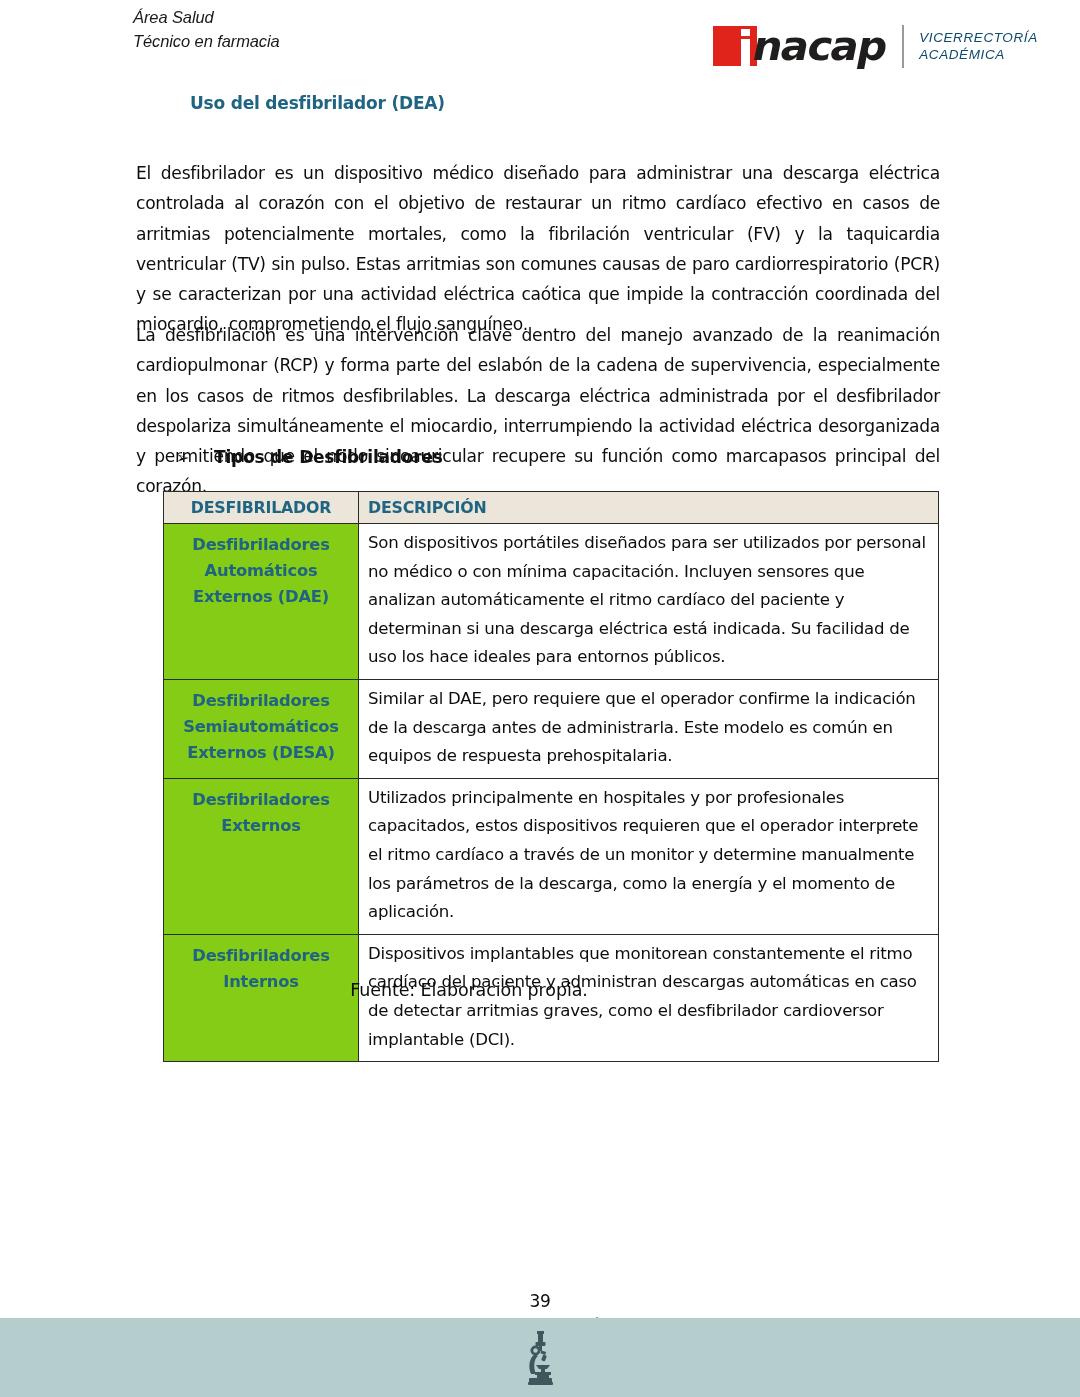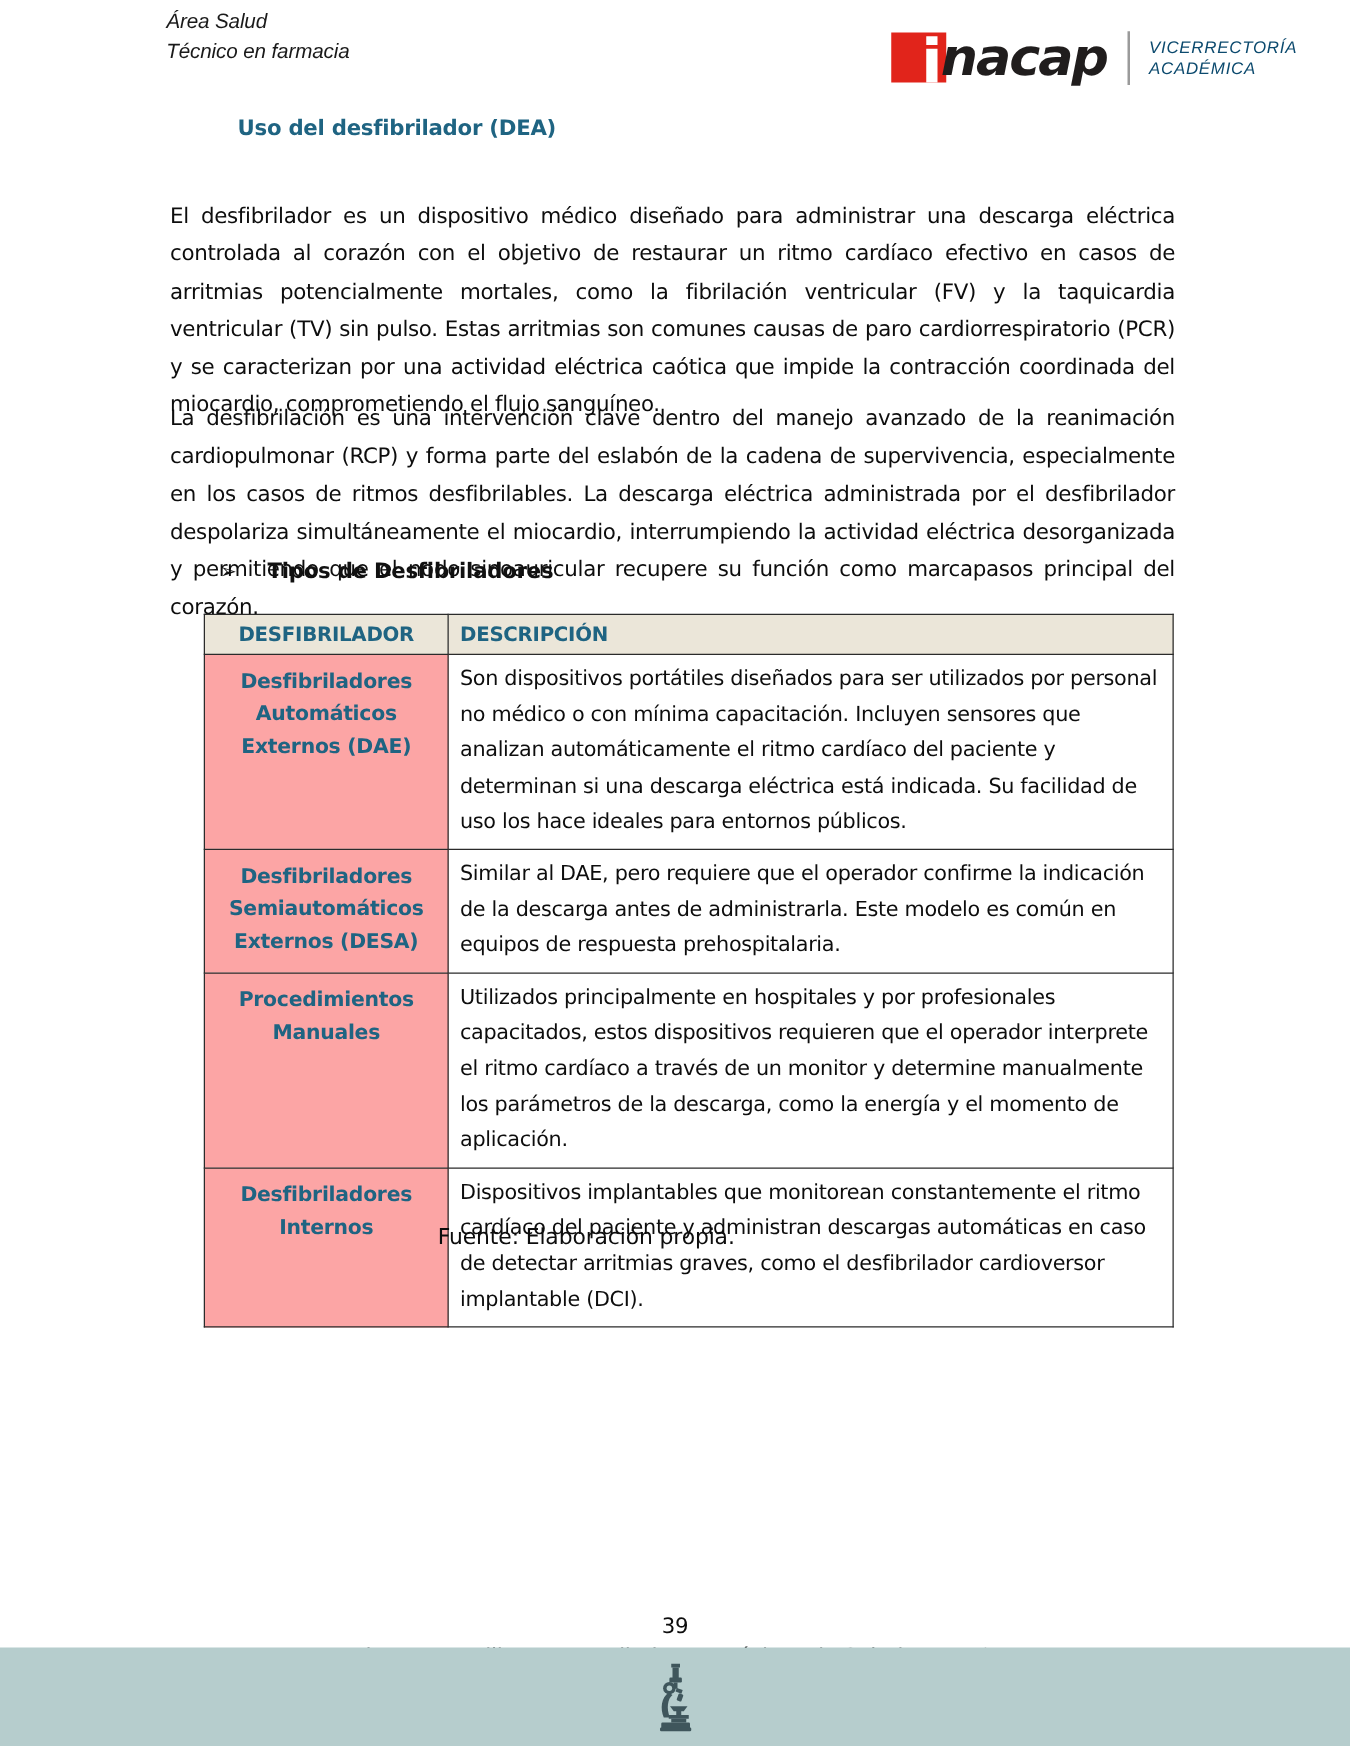--- a/index.html
+++ b/index.html
@@ -168,21 +168,21 @@
     font-family: "DejaVu Sans", sans-serif;
     font-weight: bold;
     font-size: 15.8px;
     letter-spacing: -0.2px;
     vertical-align: middle;
   }
   .th-a { text-align: center; }
   .th-b { text-align: left; padding-left: 9px !important; }
 
   .cell-type {
-    background: #fca5a5;
+    background: #84cc16;
     color: #1f6482;
     font-weight: bold;
     font-size: 16.3px;
     line-height: 26px;
     text-align: center;
     padding: 8px 6px 8px 6px !important;
     letter-spacing: -0.2px;
   }
   .cell-desc {
     background: #ffffff;
@@ -295,21 +295,21 @@
     <tbody>
       <tr>
         <td class="cell-type">Desfibriladores Automáticos Externos (DAE)</td>
         <td class="cell-desc">Son dispositivos portátiles diseñados para ser utilizados por personal no médico o con mínima capacitación. Incluyen sensores que analizan automáticamente el ritmo cardíaco del paciente y determinan si una descarga eléctrica está indicada. Su facilidad de uso los hace ideales para entornos públicos.</td>
       </tr>
       <tr>
         <td class="cell-type">Desfibriladores Semiautomáticos Externos (DESA)</td>
         <td class="cell-desc">Similar al DAE, pero requiere que el operador confirme la indicación de la descarga antes de administrarla. Este modelo es común en equipos de respuesta prehospitalaria.</td>
       </tr>
       <tr>
-        <td class="cell-type">Procedimientos Manuales</td>
+        <td class="cell-type">Desfibriladores Externos</td>
         <td class="cell-desc">Utilizados principalmente en hospitales y por profesionales capacitados, estos dispositivos requieren que el operador interprete el ritmo cardíaco a través de un monitor y determine manualmente los parámetros de la descarga, como la energía y el momento de aplicación.</td>
       </tr>
       <tr>
         <td class="cell-type">Desfibriladores Internos</td>
         <td class="cell-desc">Dispositivos implantables que monitorean constantemente el ritmo cardíaco del paciente y administran descargas automáticas en caso de detectar arritmias graves, como el desfibrilador cardioversor implantable (DCI).</td>
       </tr>
     </tbody>
   </table>
 
   <div class="source-note">Fuente: Elaboración propia.</div>

